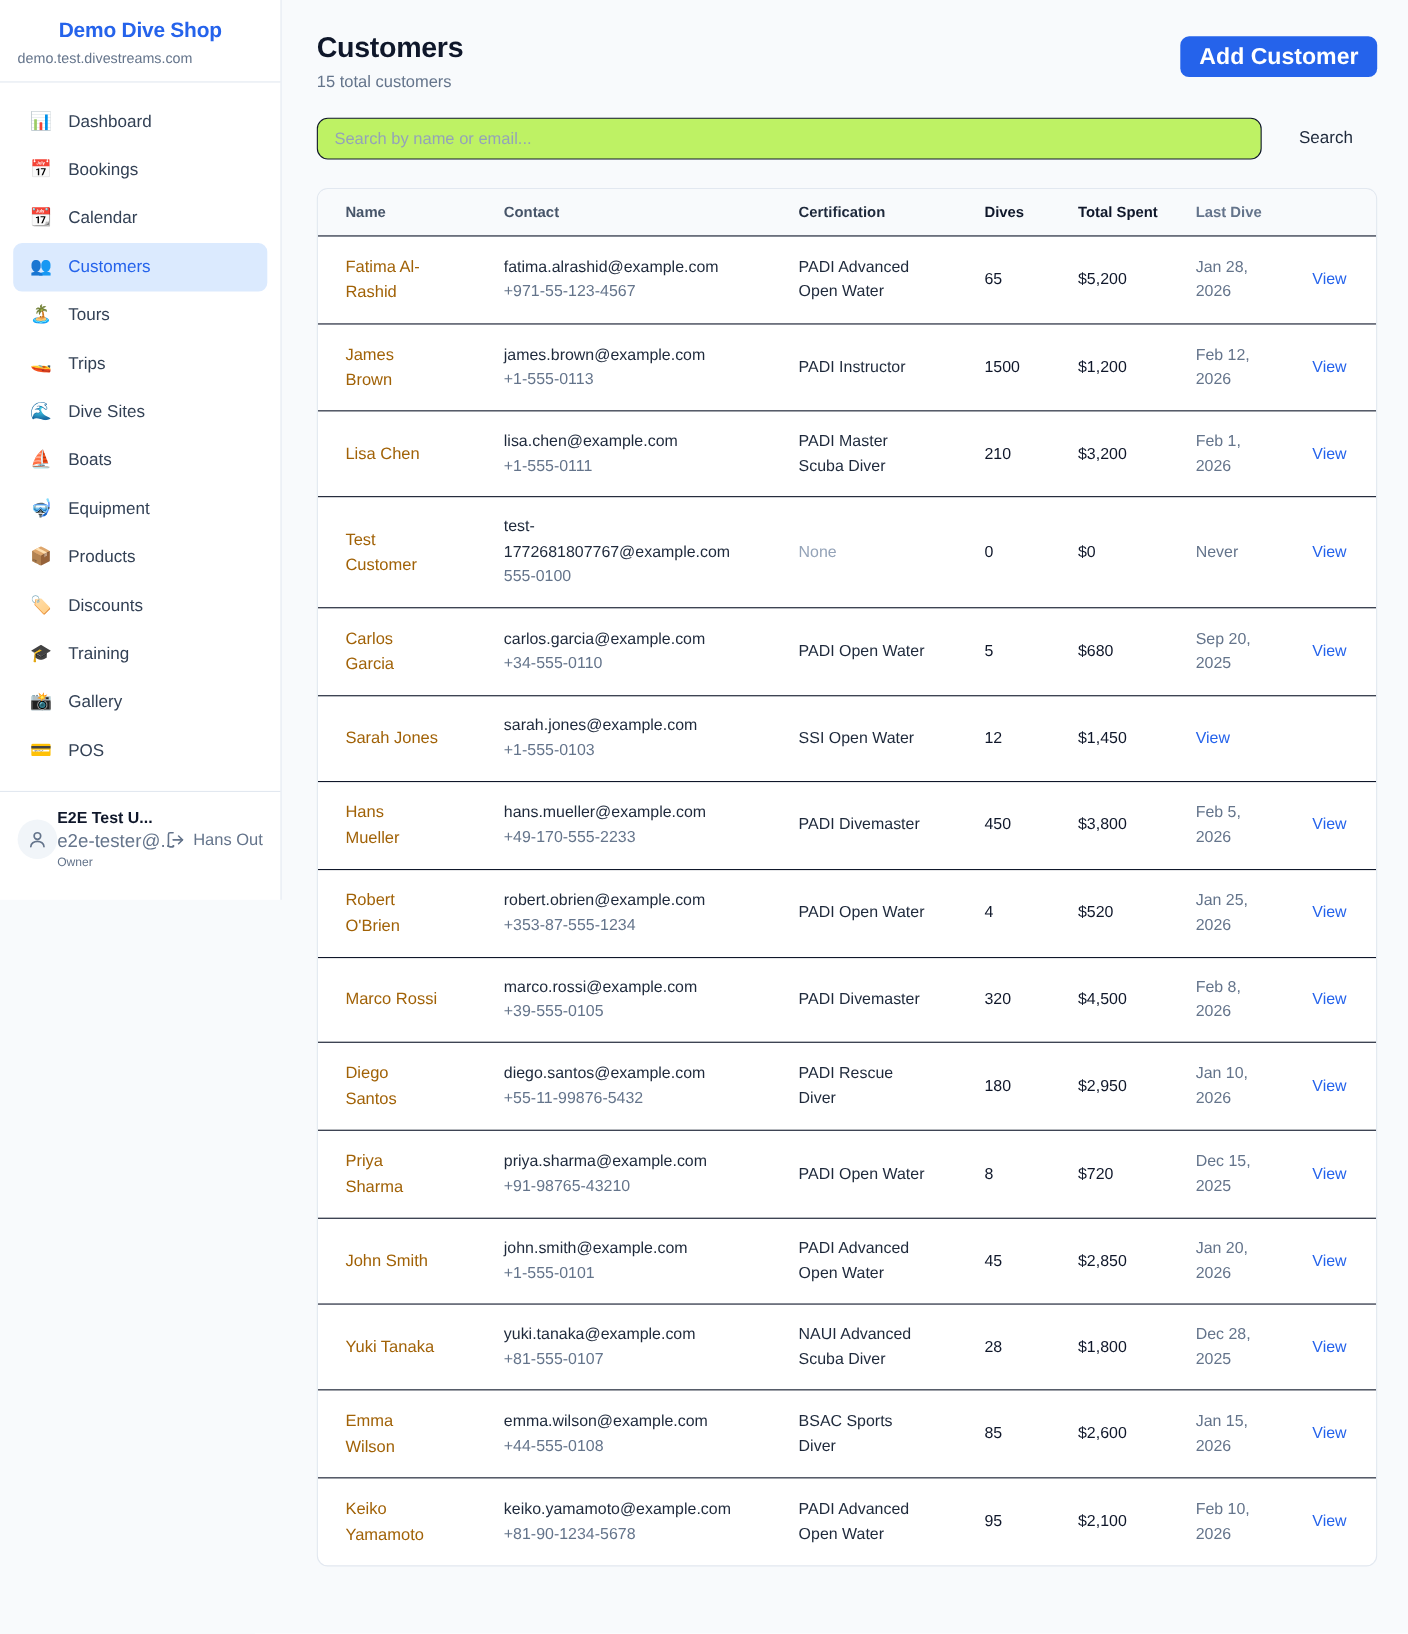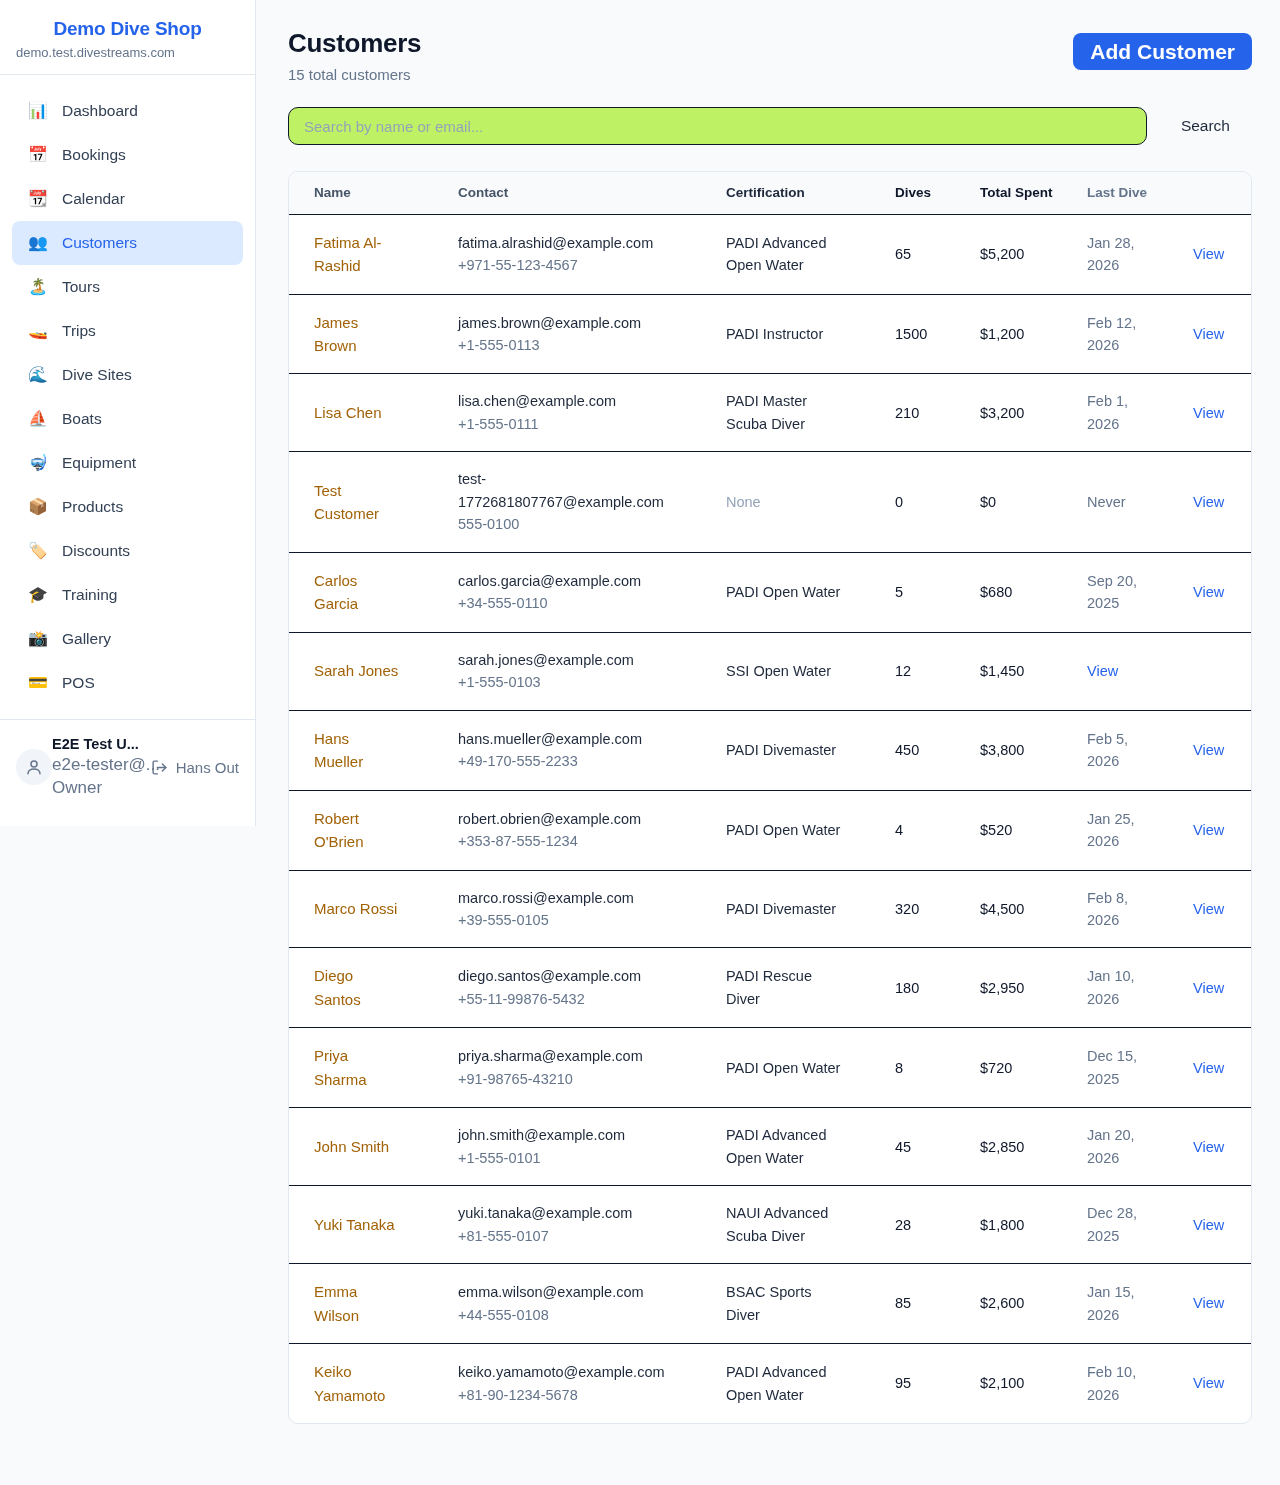--- a/index.html
+++ b/index.html
@@ -40,21 +40,21 @@
     display: flex; align-items: center; 
   }
   .avatar {
     width: 36px; height: 36px; border-radius: 50%;
     background: #f1f5f9; flex: 0 0 36px;
     display: flex; align-items: center; justify-content: center;
   }
   .user-meta { min-width: 0; }
   .user-name { font-size: 14.5px; font-weight: 700; color: #0f172a; white-space: nowrap; }
   .user-email { font-size: 17px; color: #64748b; margin-top: 3px; white-space: nowrap; }
-  .user-role { font-size: 17px; color: #64748b; margin-top: 3px; }
+  .user-role { font-size: 11px; color: #64748b; margin-top: 3px; }
   .signout {
     margin-left: auto; display: flex; align-items: center; gap: 8px;
     background: none; border: none; padding: 0;
     color: #64748b; font-size: 15px; font-family: inherit; cursor: pointer;
     white-space: nowrap;
   }
 
   
   main { flex: 1; padding: 28px 28px 42px 32px; min-width: 0; }
   .page-head { display: flex; justify-content: space-between; align-items: flex-start; }

